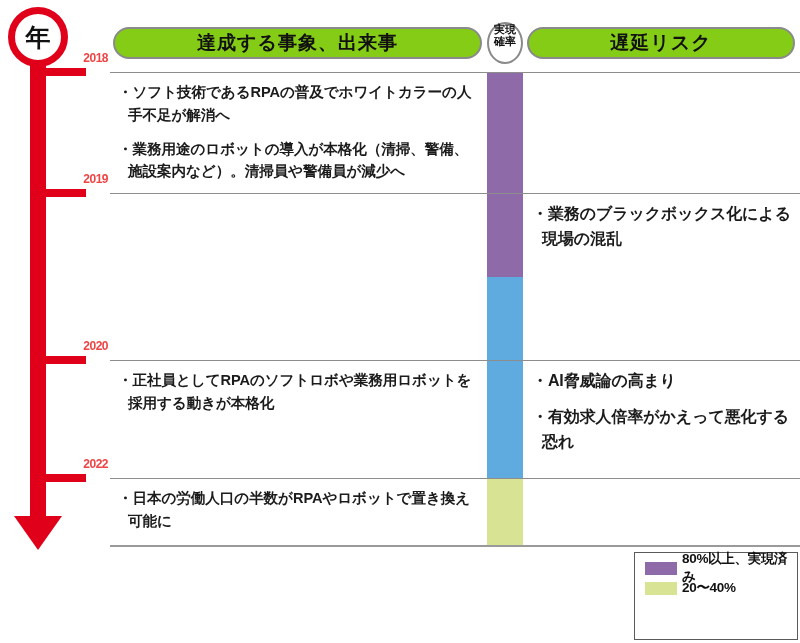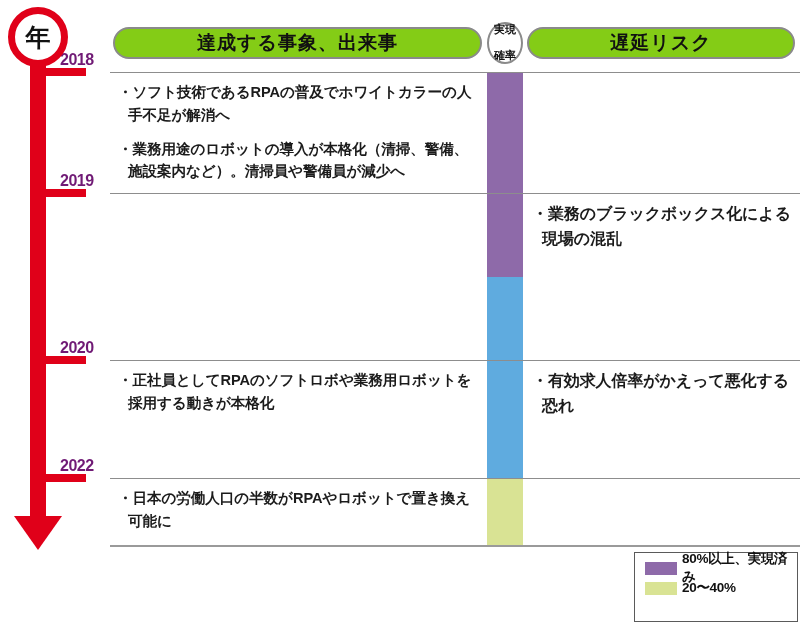--- a/index.html
+++ b/index.html
@@ -26,43 +26,43 @@
     border:7px solid #e00019;border-radius:50%;
     background:#ffffff;box-sizing:border-box;
     display:flex;align-items:center;justify-content:center;
     font-weight:bold;font-size:25px;color:#111;z-index:3;
   }
   .tick{
     position:absolute;left:38px;height:8px;width:48px;background:#e00019;z-index:2;
   }
   .year-label{
     position:absolute;left:60px;
-    font-weight:bold;font-size:16px;color:#701a75;
-    letter-spacing:-0.5px;text-align:left;width:48px;
+    font-weight:bold;font-size:12px;color:#ef4444;
+    letter-spacing:-0.5px;text-align:right;width:48px;
     z-index:2;
   }
 
   
   .grid{position:absolute;left:110px;top:0;width:690px;height:643px;}
 
   .hdr{position:absolute;top:27px;height:32px;}
   .hdr-pill{
     box-sizing:border-box;
     border:2px solid #8a8a8a;border-radius:16px;background:#84cc16;
     height:32px;display:flex;align-items:center;justify-content:center;
     font-weight:bold;font-size:19px;color:#111;letter-spacing:1px;
   }
   #hdr-events{left:3px;width:369px;}
   #hdr-risks{left:417px;width:268px;}
 
   .hdr-oval{
     position:absolute;left:377px;top:22px;width:36px;height:42px;
     box-sizing:border-box;
     border:2px solid #8a8a8a;border-radius:50%;background:#fff;
-    display:flex;flex-direction:column;align-items:center;justify-content:space-between;
+    display:flex;flex-direction:column;align-items:center;justify-content:flex-start;
     line-height:1.05;font-weight:bold;font-size:11px;color:#111;
   }
 
   .rowline{position:absolute;left:0;width:690px;height:1px;background:#8d8d8d;}
   .botline{position:absolute;left:0;width:690px;height:2px;background:#9a9a9a;}
 
   
   .probbar{position:absolute;left:377px;width:36px;}
 
   .cell{position:absolute;color:#1b1b1b;}
@@ -71,21 +71,21 @@
   .bullet{
     display:block;position:relative;padding-left:10px;
     font-size:14.6px;line-height:1.56;font-weight:bold;
     text-indent:-10px;
     margin-bottom:11px;letter-spacing:-0.1px;
   }
   .cell-right .bullet{font-size:16px;}
 
   
   .legend{
-    position:absolute;left:634px;top:552px;width:164px;height:70px;
+    position:absolute;left:634px;top:552px;width:164px;height:88px;
     box-sizing:border-box;border:1px solid #5a5a5a;background:#fff;
     padding:5px 0 0 10px;
   }
   .legend-row{display:flex;align-items:center;height:20px;}
   .swatch{width:32px;height:13px;margin-right:5px;flex:0 0 auto;}
   .legend-text{font-size:13.5px;font-weight:bold;color:#111;letter-spacing:-0.3px;}
 </style>
 </head>
 <body>
 
@@ -143,20 +143,21 @@
       </div>
       <div class="cell cell-left" style="top: 202px;">
       </div>
       <div class="cell cell-right" style="top: 202px;">
         <span class="bullet">・業務のブラックボックス化による現場の混乱</span>
       </div>
       <div class="cell cell-left" style="top: 369px;">
         <span class="bullet">・正社員としてRPAのソフトロボや業務用ロボットを採用する動きが本格化</span>
       </div>
       <div class="cell cell-right" style="top: 369px;">
+        <span class="bullet">・AI脅威論の高まり</span>
         <span class="bullet">・有効求人倍率がかえって悪化する恐れ</span>
       </div>
       <div class="cell cell-left" style="top: 487px;">
         <span class="bullet">・日本の労働人口の半数がRPAやロボットで置き換え可能に</span>
       </div>
     </div>
 </div>
 
 <div class="legend">
   <div id="legend-group">

